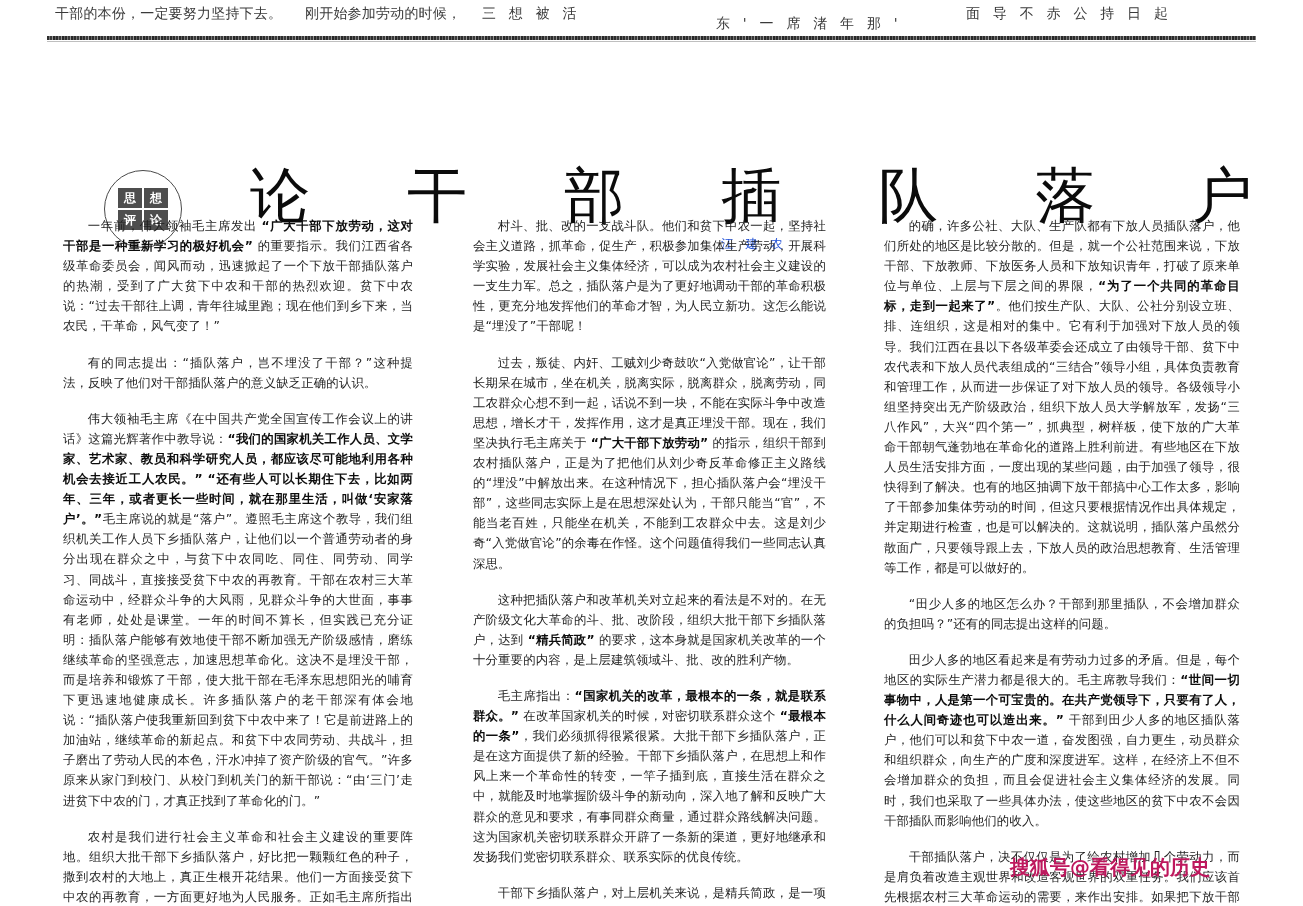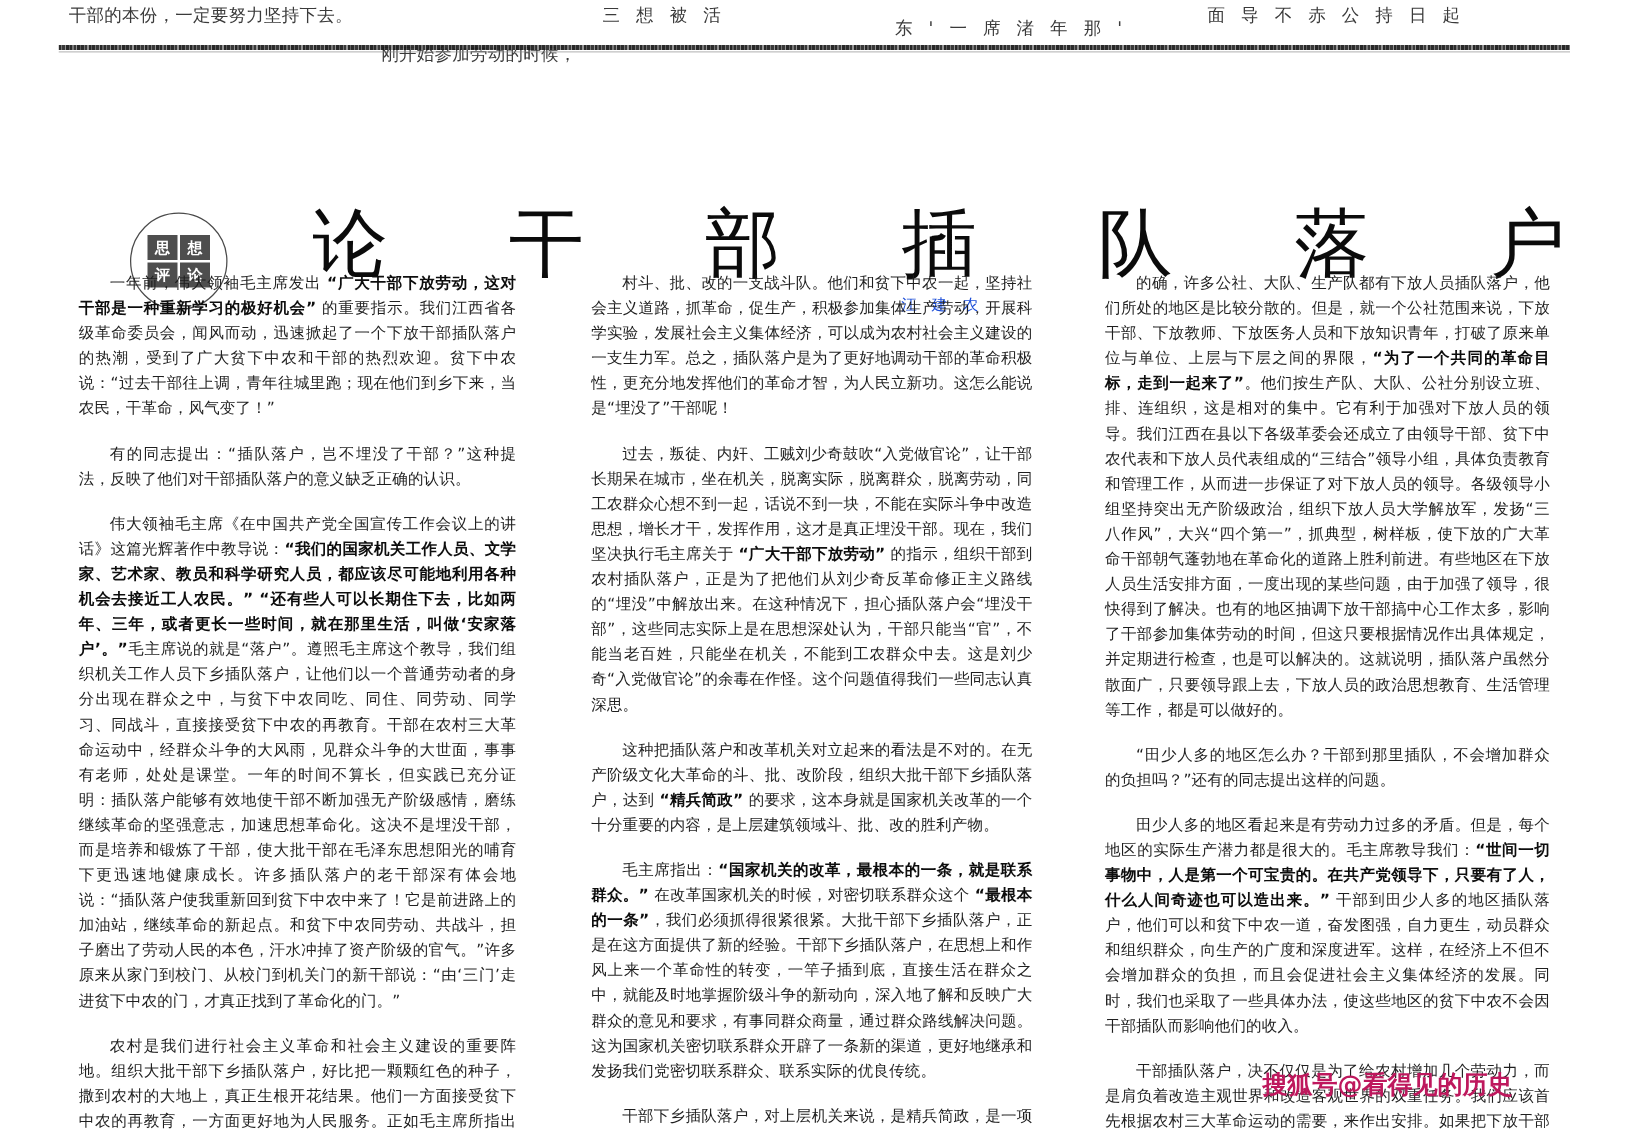--- a/index.html
+++ b/index.html
@@ -25,21 +25,21 @@
     font-size: 14px;
     line-height: 26px;
     color: #3a3a3a;
     white-space: nowrap;
   }
   .top-strip .ts {
     position: absolute;
     top: 0;
   }
   .ts-a { left: 47px; letter-spacing: 0.2px; }
-  .ts-b { left: 297px; letter-spacing: 0.2px; margin-top: 31px; }
+  .ts-b { left: 297px; letter-spacing: 0.2px; }
   .ts-c { left: 474px; letter-spacing: 4.2px; }
   .ts-d { left: 708px; letter-spacing: 4.2px; margin-top: 10px; }
   .ts-e { left: 930px; letter-spacing: 4.2px; margin-left: 28px; }
 
   
   .rule-wrap {
     position: absolute;
     left: 47px; top: 36px;
     width: 1209px;
     height: 7px;

